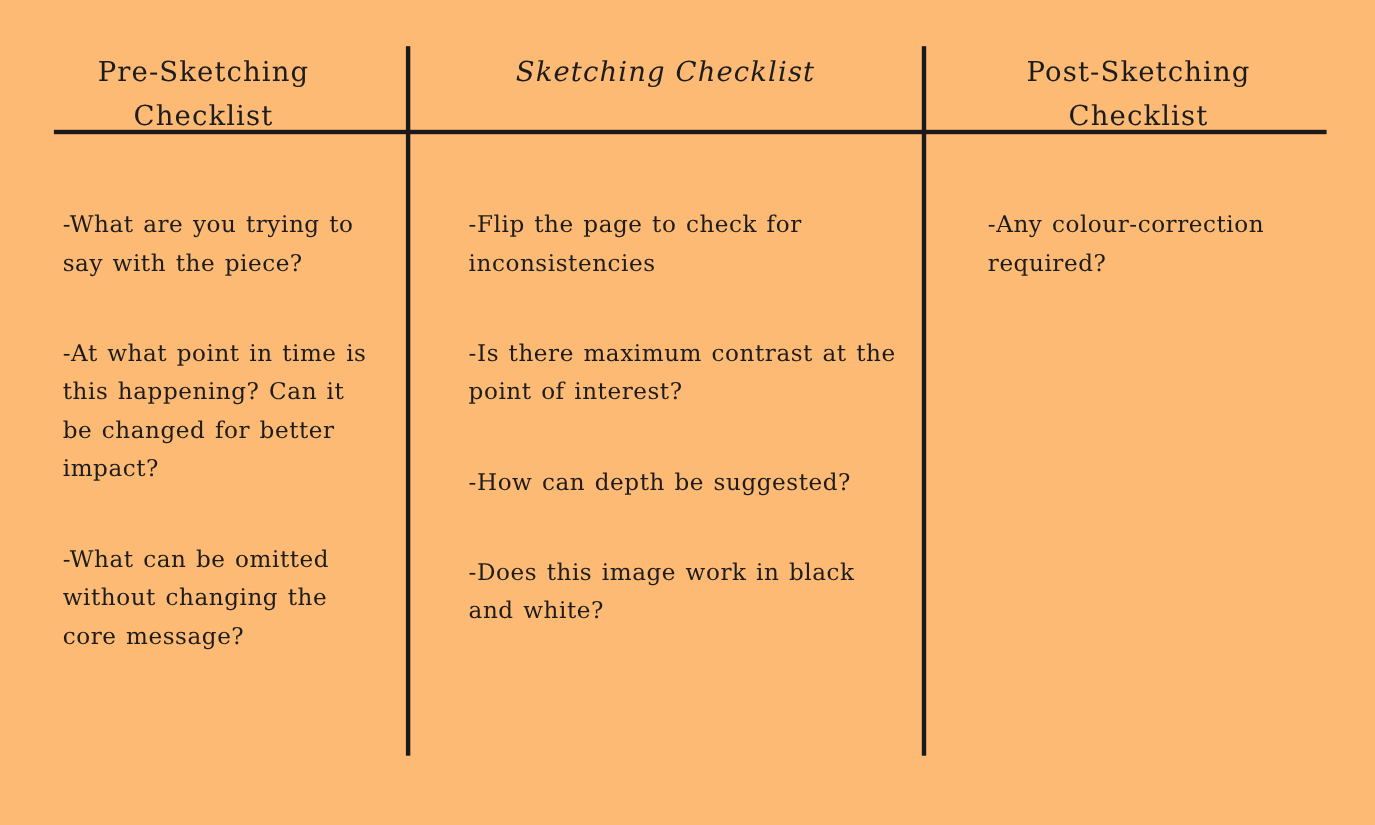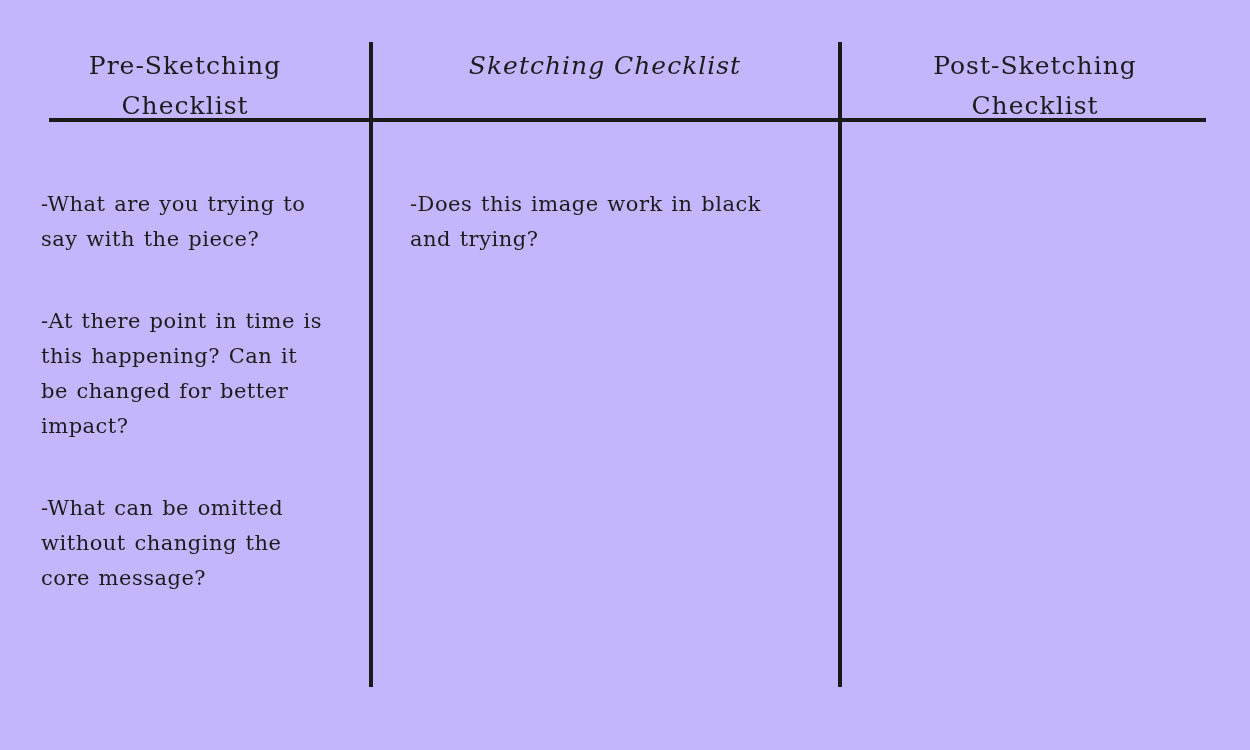--- a/index.html
+++ b/index.html
@@ -4,21 +4,21 @@
 <style>
   html, body {
     margin: 0;
     padding: 0;
     background: #ffffff;
   }
   .page {
     position: relative;
     width: 1250px;
     height: 750px;
-    background: #c4b5fd;
+    background: #fdba74;
     overflow: hidden;
     font-family: "DejaVu Serif", "Liberation Serif", serif;
     color: #1c1c1c;
   }
   
   .rule { position: absolute; background: #1a1a1a; }
   .rule-h { left: 49px; top: 118px; width: 1157px; height: 4px; }
   .rule-v { top: 42px; width: 4px; height: 645px; }
   .v1 { left: 369px; }
   .v2 { left: 838px; }
@@ -47,56 +47,63 @@
     font-size: 21px;
     line-height: 35px;
     letter-spacing: 0.5px;
     word-spacing: 1.5px;
     white-space: pre-line;
   }
   .body-1 { left: 41px;  width: 318px; }
   .body-2 { left: 410px; width: 424px; }
   .body-3 { left: 882px; width: 322px; }
 
-  .item { margin: 0 0 12px 0; }
+  .item { margin: 0 0 12px 16px; }
   .body-3 .item { margin-bottom: 10px; }
 </style>
 </head>
 <body>
 
 <div class="page">
 
   <div class="rule rule-h"></div>
   <div class="rule rule-v v1"></div>
   <div class="rule rule-v v2"></div>
 
   <section>
     <h2 class="hdr hdr-1">Pre-Sketching
 Checklist</h2>
     <div class="body body-1">
       <p class="item">-What are you trying to
 say with the piece?</p>
-      <p class="item">-At there point in time is
+      <p class="item">-At what point in time is
 this happening? Can it
 be changed for better
 impact?</p>
       <p class="item">-What can be omitted
 without changing the
 core message?</p>
     </div>
   </section>
 
   <section>
     <h2 class="hdr hdr-2">Sketching Checklist</h2>
     <div class="body body-2">
+      <p class="item">-Flip the page to check for
+inconsistencies</p>
+      <p class="item">-Is there maximum contrast at the
+point of interest?</p>
+      <p class="item">-How can depth be suggested?</p>
       <p class="item">-Does this image work in black
-and trying?</p>
+and white?</p>
     </div>
   </section>
 
   <section>
     <h2 class="hdr hdr-3">Post-Sketching
 Checklist</h2>
     <div class="body body-3">
+      <p class="item">-Any colour-correction
+required?</p>
     </div>
   </section>
 
 </div>
 
 </body></html>

